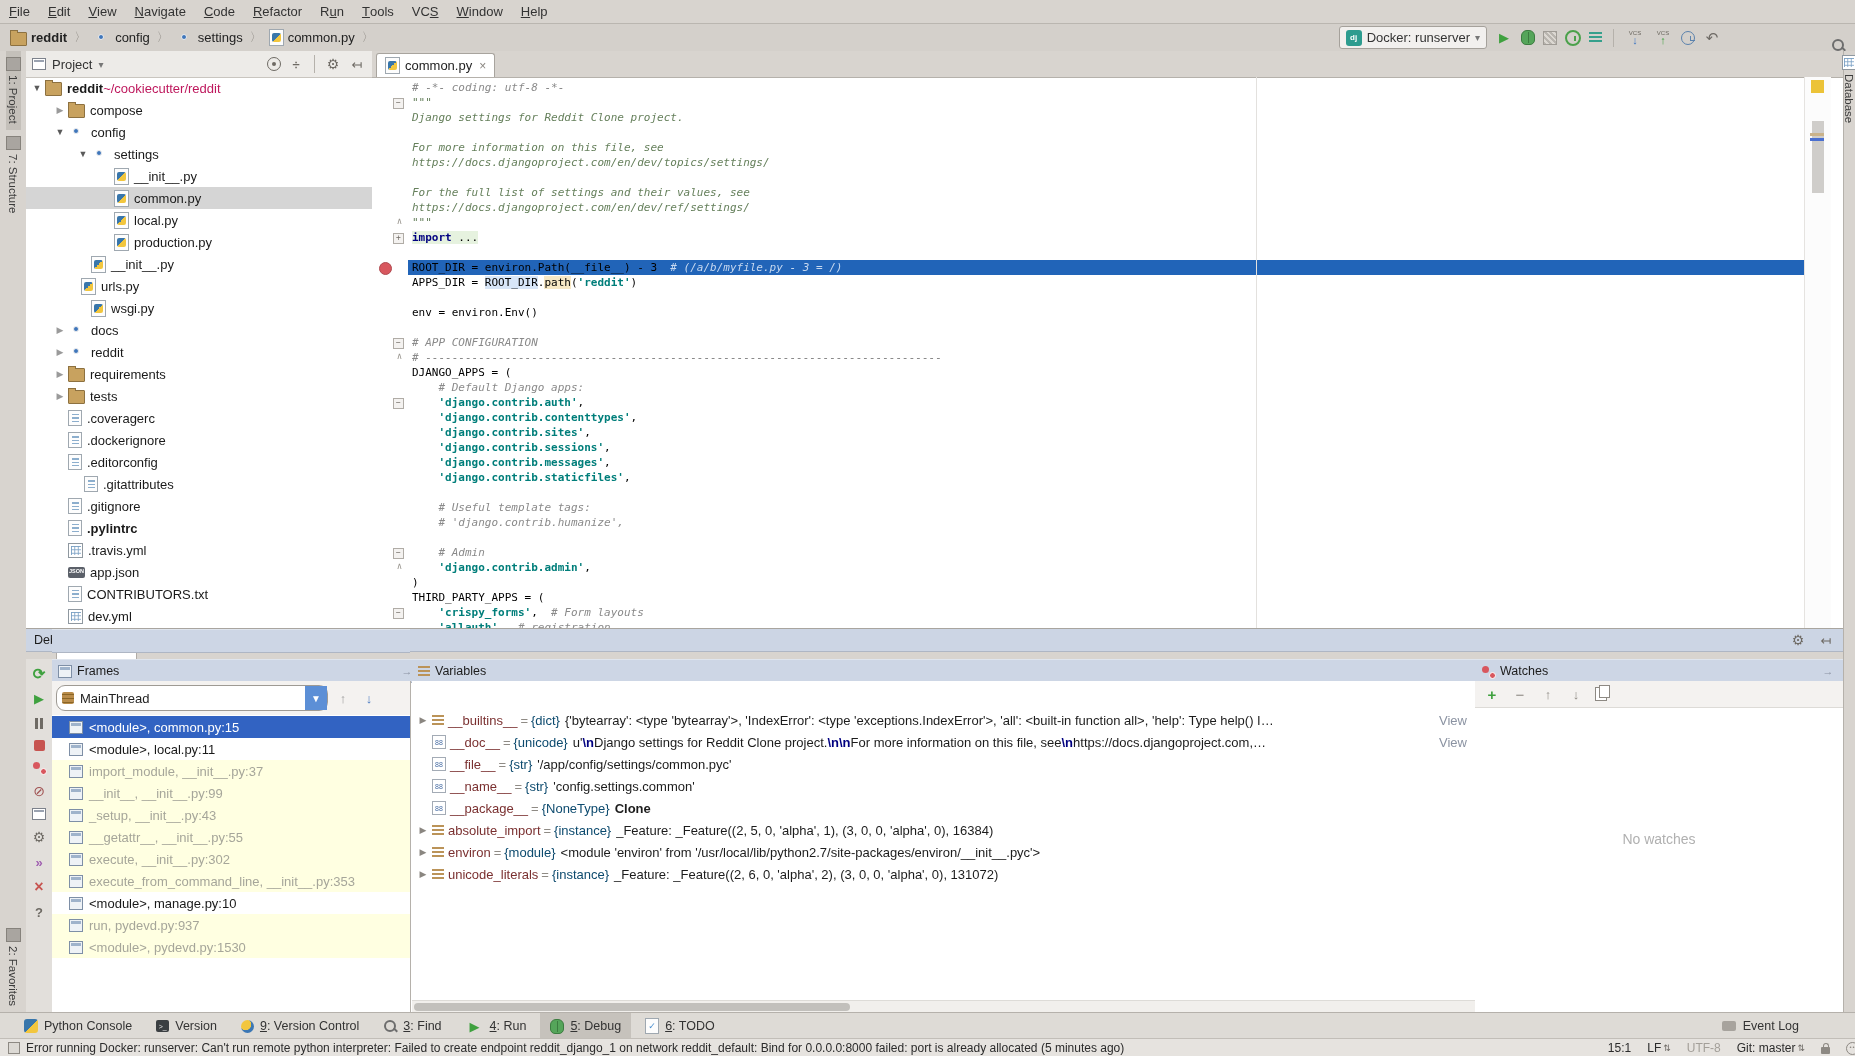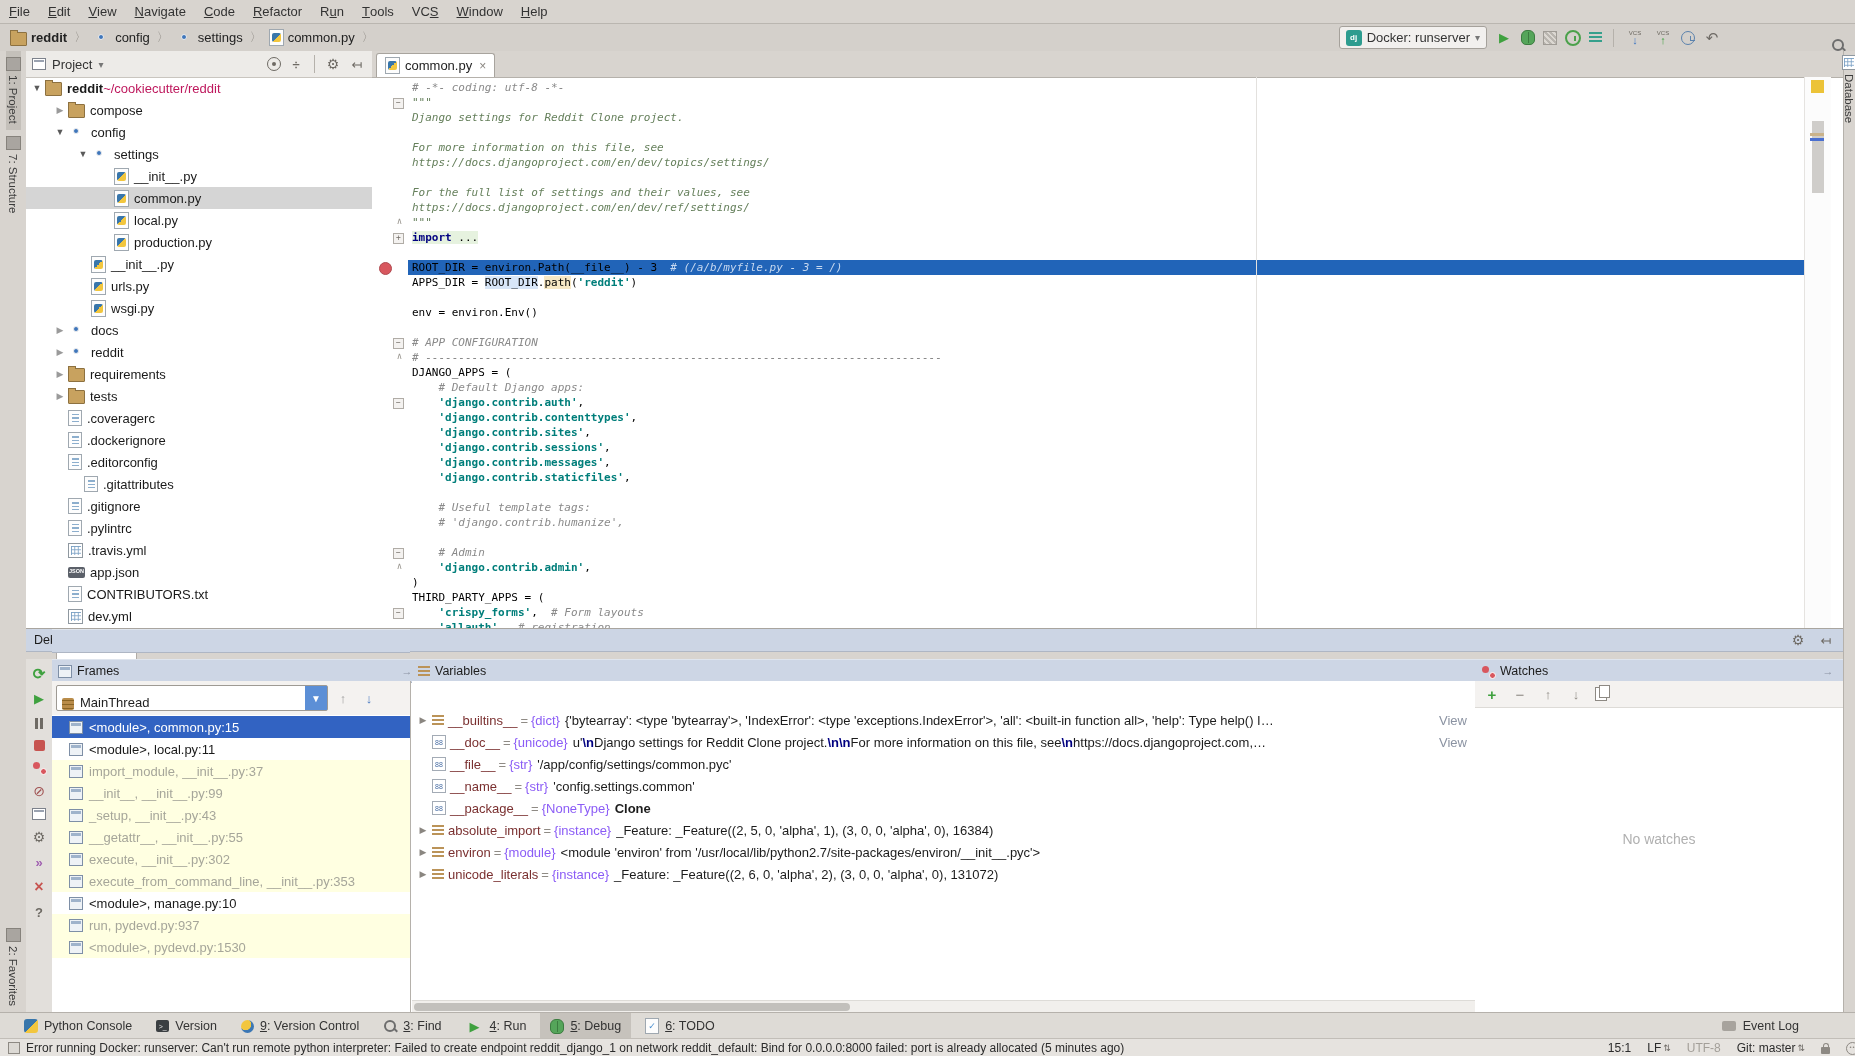--- a/index.html
+++ b/index.html
@@ -170,38 +170,38 @@
   .dtab{height:29px;display:flex;align-items:center;gap:5px;padding:0 12px;font-size:12.5px;color:#333;}
   .dtab.active{background:#fff;border:1px solid #b0aca6;border-bottom:none;}
   .dtab .badge{color:#4f7496;font-size:11px;}
   #dleft{position:absolute;left:0;top:30px;width:26px;bottom:0;background:#e2dfdb;border-right:1px solid #c9c5bf;
          display:flex;flex-direction:column;align-items:center;gap:9px;padding-top:6px;}
   .dpanel-head{height:22px;background:#cdd6e5;border-bottom:1px solid #aeb6c4;border-top:1px solid #dfe5ee;
                display:flex;align-items:center;gap:5px;padding:0 6px;font-size:12.5px;color:#1c1c1c;}
   .dpanel-head .ic-float{margin-left:auto;}
   #frames{position:absolute;left:26px;top:52px;width:358px;bottom:0;border-right:1px solid #b5b1ab;background:#fff;}
   #threadrow{height:30px;display:flex;align-items:center;gap:4px;padding:2px 4px;background:#f4f2f0;}
-  #threadcombo{flex:none;width:265px;height:24px;background:#fff;border:1px solid #9e9a94;border-radius:2px;
-               display:flex;align-items:flex-end;gap:6px;padding-left:5px;font-size:13px;}
+  #threadcombo{flex:none;width:265px;height:24px;background:#fff;border:1px solid #9e9a94;border-radius:9px;
+               display:flex;align-items:center;gap:6px;padding-left:5px;font-size:13px;}
   #threadcombo .cbtn{margin-left:auto;width:22px;height:100%;background:#5c8fd6;color:#fff;display:flex;
                      align-items:center;justify-content:center;font-size:10px;}
   .framebtn{width:22px;height:22px;display:flex;align-items:center;justify-content:center;font-size:13px;}
   #framelist{position:absolute;left:0;top:35px;right:0;bottom:0;font-size:13px;overflow:hidden;}
   .frow{display:flex;align-items:center;gap:6px;height:22px;padding-left:17px;white-space:nowrap;}
   .frow.sel{background:#3263c2;color:#fff;}
   .frow.lib{background:#ffffe1;color:#a6a69a;}
   .frow.norm{color:#1a1a1a;}
   #vars{position:absolute;left:386px;top:52px;width:1063px;bottom:0;border-right:1px solid #b5b1ab;background:#fff;}
   #varlist{position:absolute;left:0;top:28px;right:0;bottom:14px;overflow:hidden;font-size:13px;}
   .vrow{display:flex;align-items:center;height:22px;white-space:nowrap;padding-left:4px;overflow:hidden;}
   .vexp{width:14px;font-size:9px;color:#8a8680;text-align:center;flex:none;}
   .vrow .ic{margin:0 4px 0 2px;}
   .vname{color:#7a3030;}
   .veq{color:#8f8b85;padding:0 3px;}
-  .vtype{color:#8b5cf6;}
+  .vtype{color:#0c4a6e;}
   .vval{color:#1c1c1c;padding-left:5px;overflow:hidden;text-overflow:ellipsis;}
   .vval .nl{color:#000080;font-weight:bold;}
   .vval .b{font-weight:bold;}
   .vlink{margin-left:auto;color:#8b93a2;padding:0 8px 0 4px;flex:none;}
   #vhscroll{position:absolute;left:0;bottom:0;height:12px;right:0;background:#f1efec;border-top:1px solid #dddbd7;}
   #vhscroll .thumb{position:absolute;left:2px;top:2px;width:436px;height:8px;background:#c2c0bc;border-radius:4px;}
   #watches{position:absolute;left:1449px;top:52px;right:0;bottom:0;background:#fff;}
   #wtools{height:26px;background:#f4f2f0;border-bottom:1px solid #dddbd7;display:flex;align-items:center;gap:10px;padding-left:8px;}
   #wempty{position:absolute;left:0;right:0;top:150px;text-align:center;color:#b0b0b0;font-size:14px;}
   
@@ -358,21 +358,21 @@
         <div class="trow" style="padding-left: 72px;">
           <span class="tarrow"></span>
           <span class="ic ic-py"></span>
           <span class="tlabel">production.py</span>
         </div>
         <div class="trow" style="padding-left: 49px;">
           <span class="tarrow"></span>
           <span class="ic ic-py"></span>
           <span class="tlabel">__init__.py</span>
         </div>
-        <div class="trow" style="padding-left: 49px;">
+        <div class="trow" style="padding-left: 39px;">
           <span class="tarrow"></span>
           <span class="ic ic-py"></span>
           <span class="tlabel">urls.py</span>
         </div>
         <div class="trow" style="padding-left: 49px;">
           <span class="tarrow"></span>
           <span class="ic ic-py"></span>
           <span class="tlabel">wsgi.py</span>
         </div>
         <div class="trow" style="padding-left: 26px;">
@@ -413,21 +413,21 @@
         <div class="trow" style="padding-left: 42px;">
           <span class="tarrow"></span>
           <span class="ic ic-txt"></span>
           <span class="tlabel">.gitattributes</span>
         </div>
         <div class="trow" style="padding-left: 26px;">
           <span class="tarrow"></span>
           <span class="ic ic-txt"></span>
           <span class="tlabel">.gitignore</span>
         </div>
-        <div class="trow" style="padding-left: 26px;">
+        <div class="trow" style="padding-left: 26px; font-weight: bold;">
           <span class="tarrow"></span>
           <span class="ic ic-txt"></span>
           <span class="tlabel">.pylintrc</span>
         </div>
         <div class="trow" style="padding-left: 26px;">
           <span class="tarrow"></span>
           <span class="ic ic-yml"></span>
           <span class="tlabel">.travis.yml</span>
         </div>
         <div class="trow" style="padding-left: 26px;">

